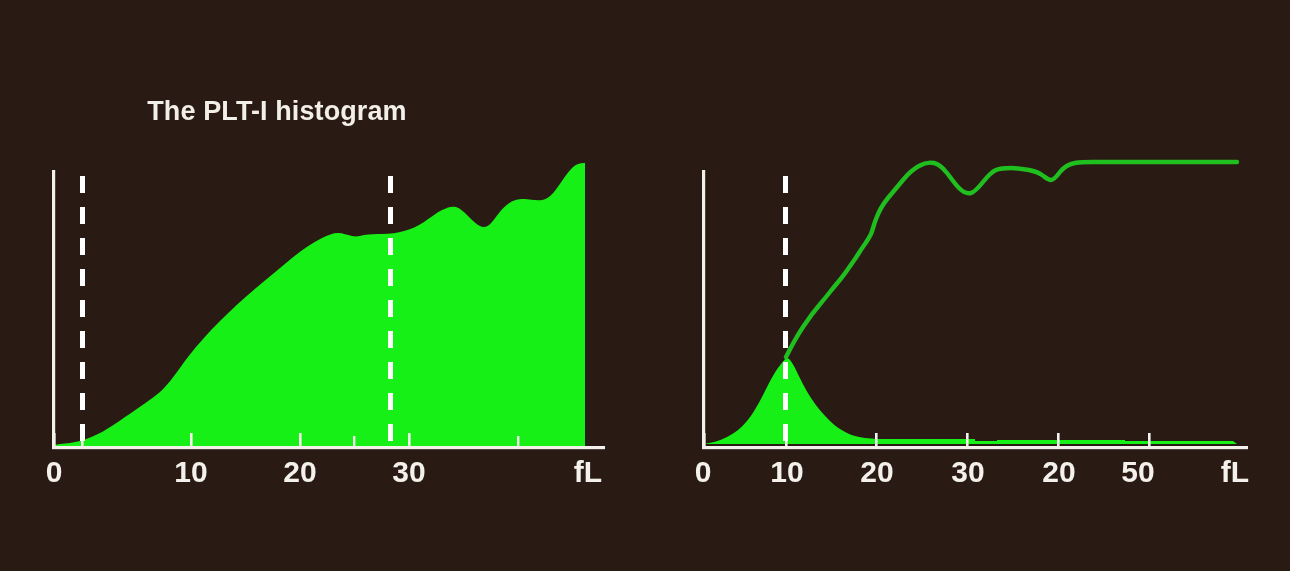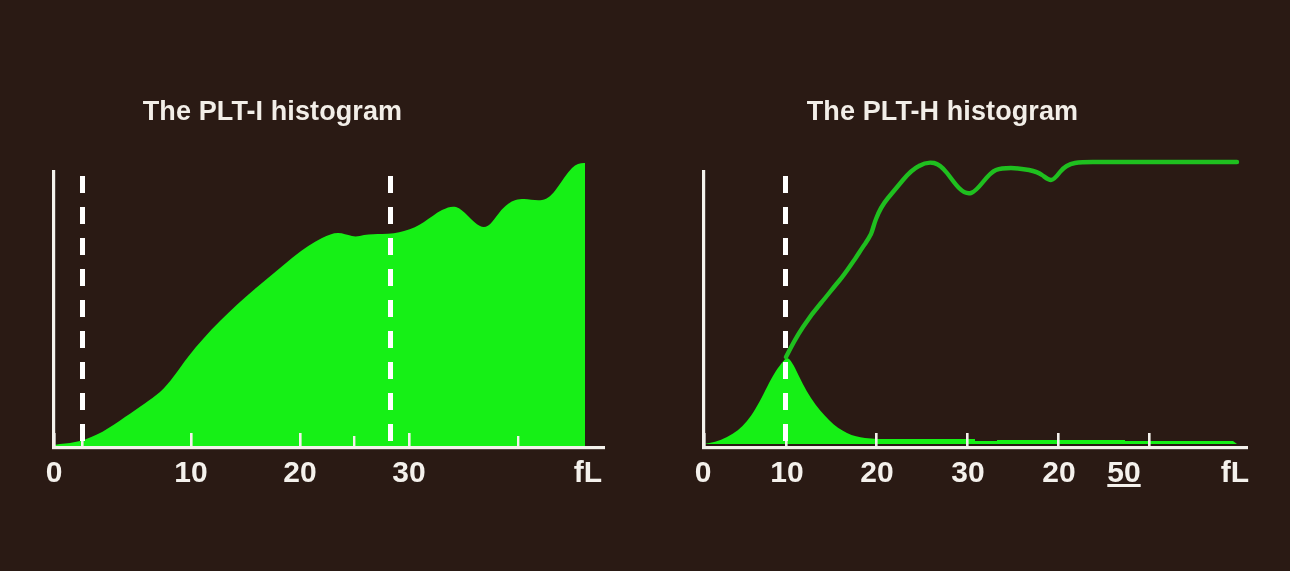--- a/index.html
+++ b/index.html
@@ -4,21 +4,21 @@
 <style>
   html,body{margin:0;padding:0;}
   body{
     width:1290px;height:571px;
     background:#2a1a14;
     font-family:"Liberation Sans", sans-serif;
     overflow:hidden;
     position:relative;
   }
   .stage{position:absolute;inset:0;}
-  .panel{position:absolute;top:0;height:571px;}
+  .panel{position:absolute;top:0;height:571px;padding-left:9px;}
   #panel-left{left:0;width:645px;}
   #panel-right{left:645px;width:645px;}
   .chart-title{
     position:absolute;
     top:96px;
     width:100%;
     text-align:center;
     color:#f2eee8;
     font-size:27px;
     font-weight:bold;
@@ -106,21 +106,20 @@
       <span style="left:191px;">10</span>
       <span style="left:300px;">20</span>
       <span style="left:409px;">30</span>
       <span style="left:588px;">fL</span>
     </div>
 
   </div>
 
   <div class="panel" id="panel-right">
 
-    <div class="chart-title">The PLT-H histogram</div>
 
     <div class="plot">
       <svg width="645" height="571" viewBox="0 0 645 571" xmlns="http://www.w3.org/2000/svg">
 
         <path fill="#16f016" d="M 59,444
                  C 66,443 74,441 82,437
                  C 90,433 96,428 102,421
                  C 108,414 114,403 120,391
                  C 126,379 131,370 136,364
                  C 139,360 141,358 142,358
@@ -182,19 +181,19 @@
         <line x1="140.5" y1="176" x2="140.5" y2="444" stroke="#ffffff" stroke-width="5" stroke-dasharray="17 14"></line>
       </svg>
     </div>
 
     <div class="xlabels" style="left:0;top:452px;width:645px;">
       <span style="left:58px;">0</span>
       <span style="left:142px;">10</span>
       <span style="left:232px;">20</span>
       <span style="left:323px;">30</span>
       <span style="left:414px;">20</span>
-      <span style="left:479px;text-decoration:underline;">50</span>
+      <span style="left:493px;">50</span>
       <span style="left:590px;">fL</span>
     </div>
 
   </div>
 
 </div>
 
 </body></html>

